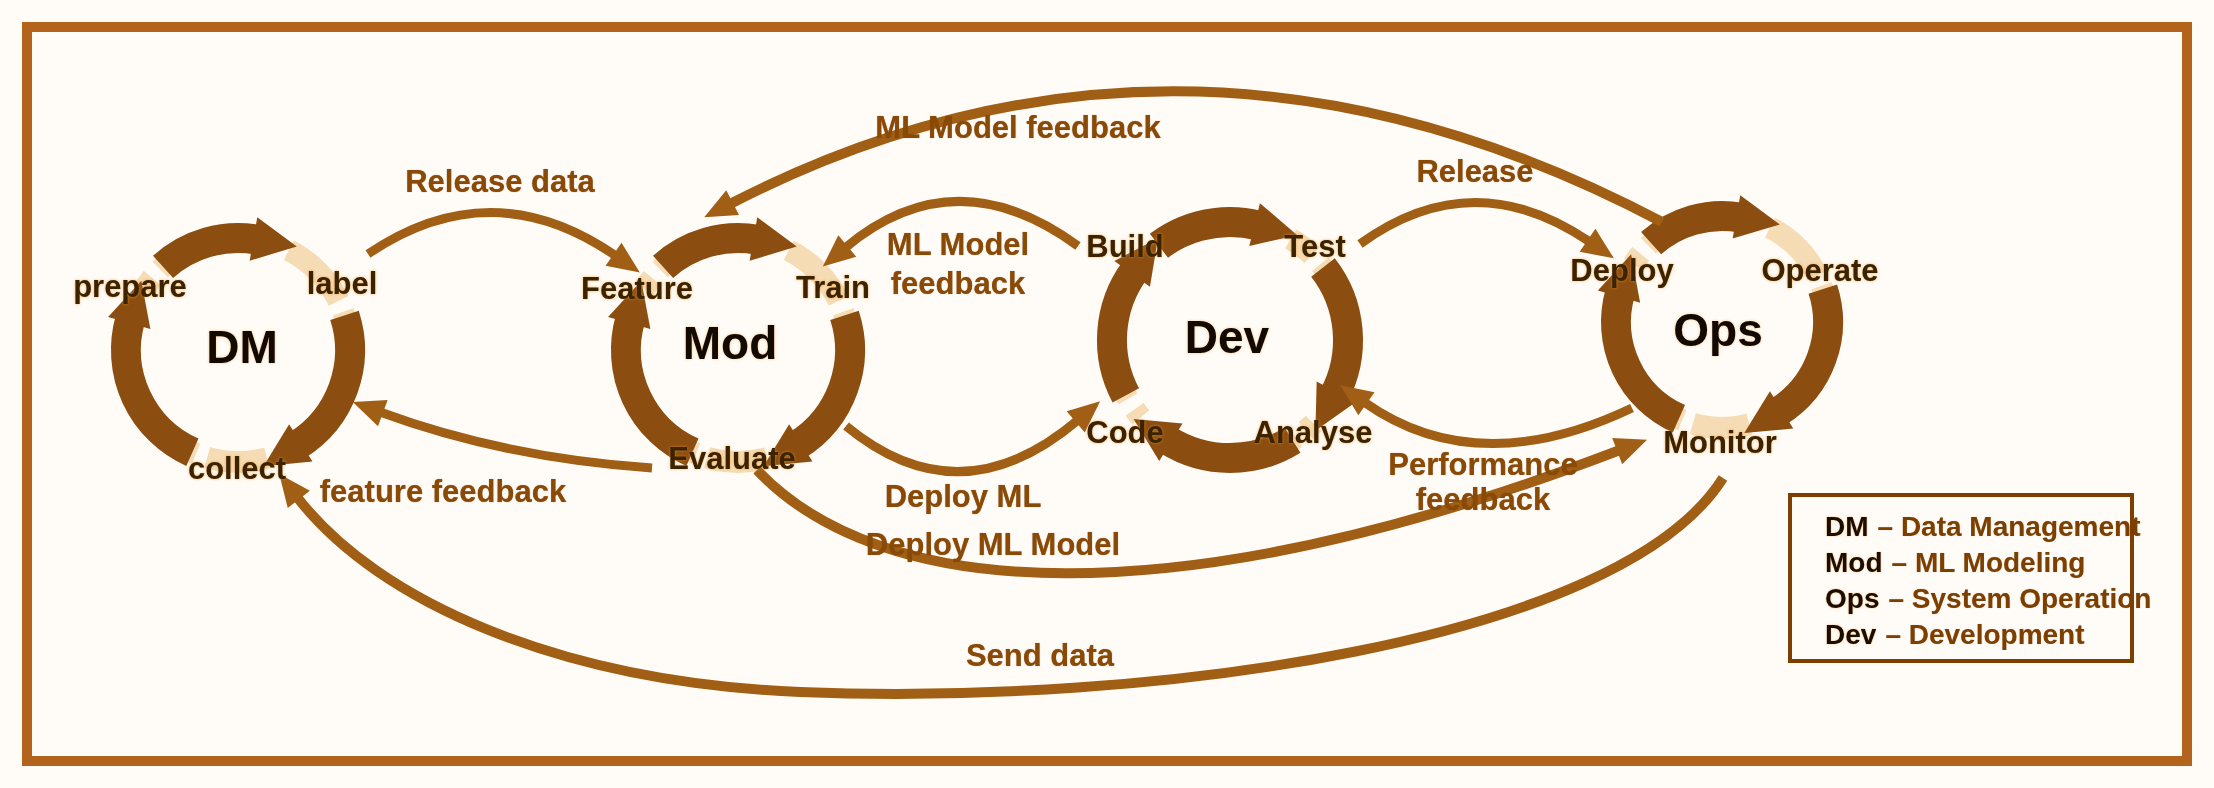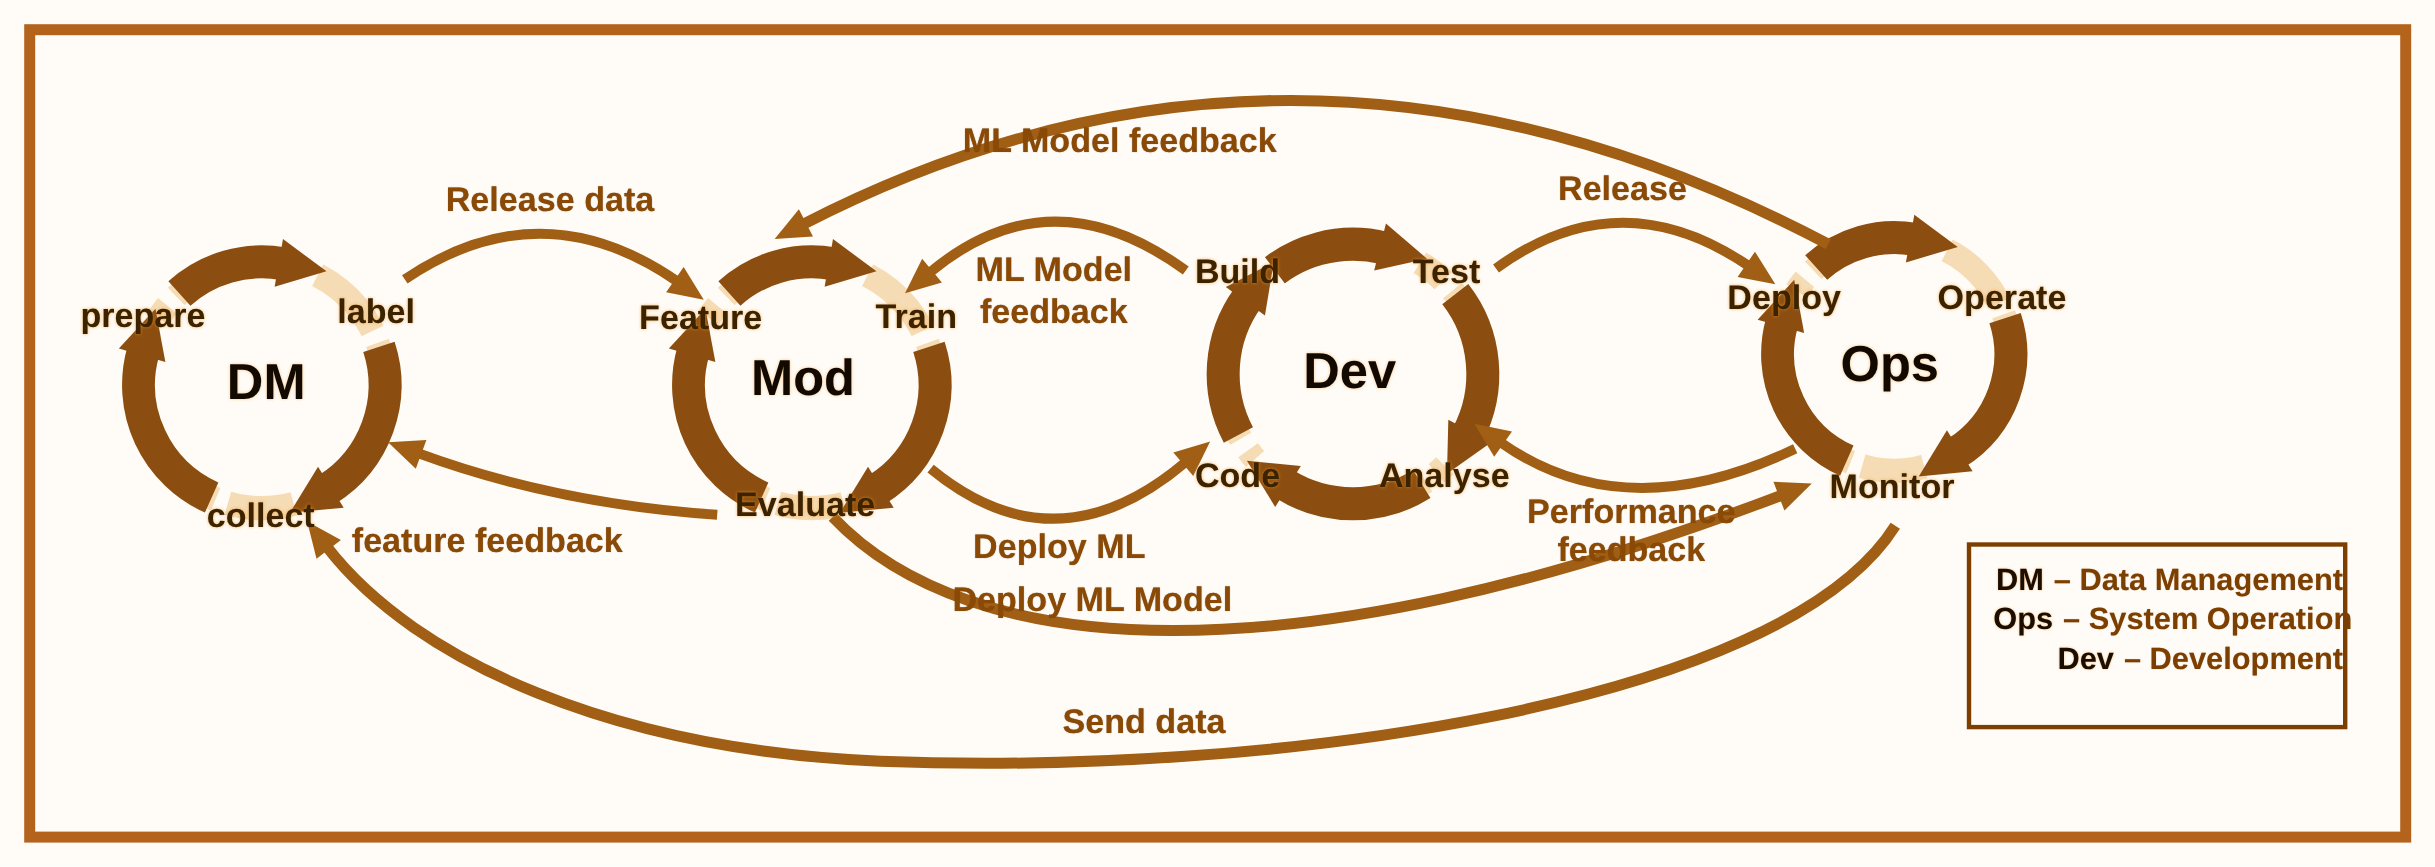--- a/index.html
+++ b/index.html
@@ -26,21 +26,21 @@
     font-size:46px;font-weight:700;fill:#120900;
     text-shadow:0 0 3px rgba(240,150,40,.55);
   }
   .arcLabel{
     font-size:31px;font-weight:700;fill:#8a4a06;
     text-shadow:0 0 1px rgba(90,45,0,.6);
   }
   .legend{
     position:absolute;left:1788px;top:493px;width:346px;height:170px;
     border:4px solid #7c3f00;box-sizing:border-box;
-    padding:12px 0 0 20px;background:rgba(255,252,247,.6);text-align:right;
+    padding:12px 0 0 33px;background:rgba(255,252,247,.6);
   }
   .legend-row{line-height:36px;font-size:28px;white-space:nowrap;}
   .legend-abbr{
     color:#1b0d00;font-weight:700;
     text-shadow:0 0 2px rgba(240,150,40,.7);
   }
   .legend-rest{
     color:#7c3f00;font-weight:600;margin-left:9px;
     text-shadow:0 0 1px rgba(120,60,0,.4);
   }
@@ -153,20 +153,23 @@
       <text class="arcLabel" x="993" y="555">Deploy ML Model</text>
       <text class="arcLabel" x="1040" y="666">Send data</text>
     </g>
   </svg>
 
   <div class="legend">
     <div class="legend-row">
       <span class="legend-abbr">DM</span><span class="legend-rest">– Data Management</span>
     </div>
     <div class="legend-row">
+      <span class="legend-abbr">Mod</span><span class="legend-rest">– ML Modeling</span>
+    </div>
+    <div class="legend-row">
       <span class="legend-abbr">Ops</span><span class="legend-rest">– System Operation</span>
     </div>
     <div class="legend-row">
       <span class="legend-abbr">Dev</span><span class="legend-rest">– Development</span>
     </div>
   </div>
 
   <div class="frame"></div>
 </div>
 

